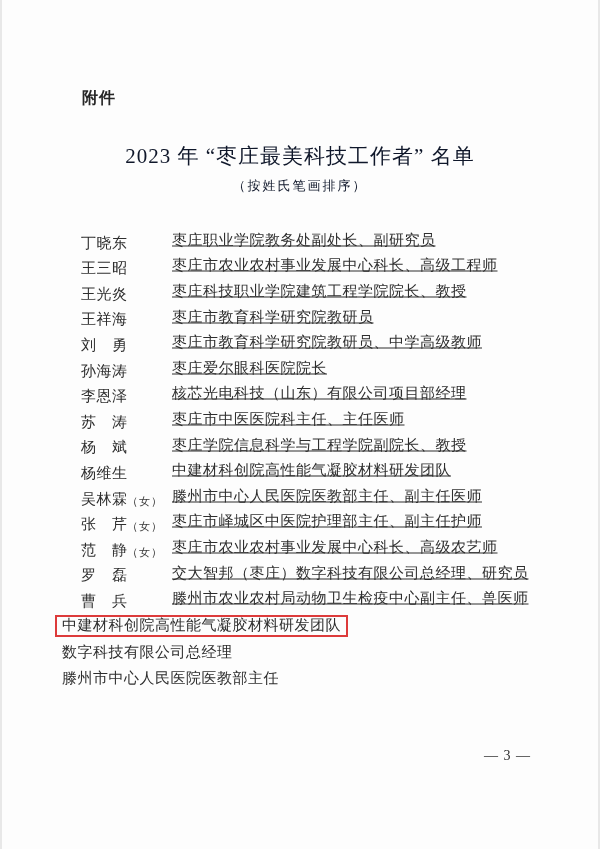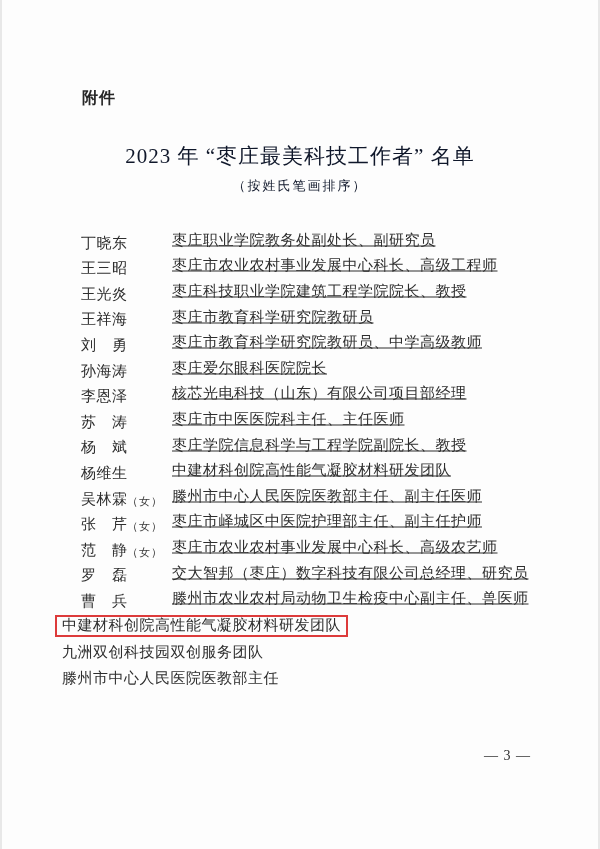--- a/index.html
+++ b/index.html
@@ -186,21 +186,21 @@
     <div class="row person">
       <span class="name">曹　兵</span>
       <span class="gender"></span>
       <span class="desc">滕州市农业农村局动物卫生检疫中心副主任、兽医师</span>
     </div>
 
     <div class="row team">
       <span class="highlight-box"><span class="team-name">中建材科创院高性能气凝胶材料研发团队</span></span>
     </div>
     <div class="row team">
-      <span class="team-name">九洲双创科技园双创服务团队</span>
+      <span class="team-name">数字科技有限公司总经理</span>
     </div>
     <div class="row team">
       <span class="team-name">滕州市中心人民医院医教部主任</span>
     </div>
 
   </div>
 
   <div class="page-number">— 3 —</div>
 
 </div>

